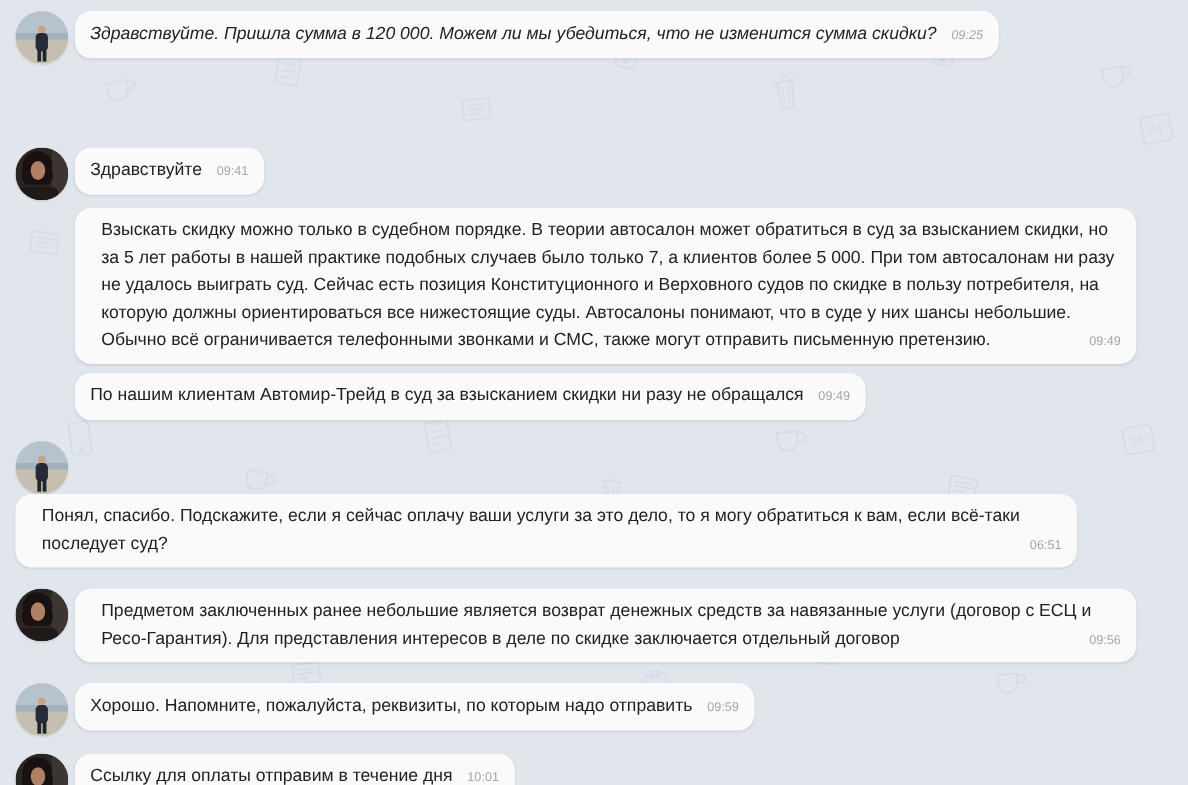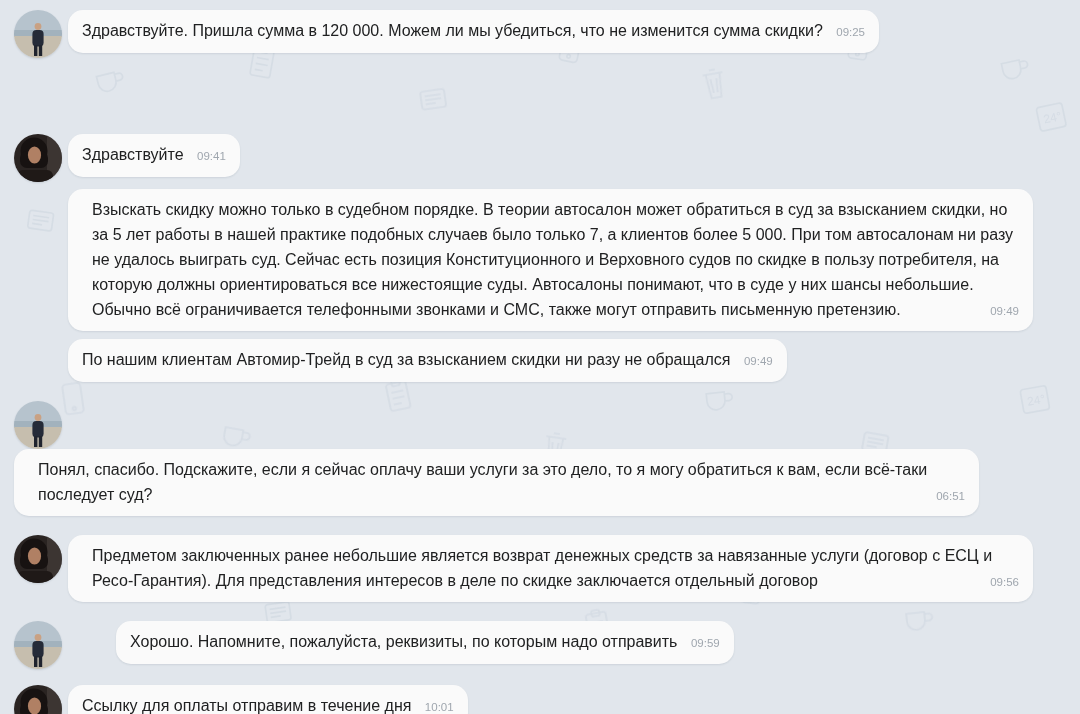--- a/index.html
+++ b/index.html
@@ -14,27 +14,27 @@
     overflow: hidden;
     background: #e1e6ec;
   }
   .pattern {
     position: absolute; inset: 0;
     width: 1080px; height: 714px;
     pointer-events: none;
   }
   .rows { position: relative; padding: 0 10px 0 14px; }
   .msg-row { display: flex; align-items: flex-start; }
-  .mt1 { margin-top: 10px; }
+  .mt1 { margin-top: 10px; font-style: italic; }
   .mt2 { margin-top: 76px; }
   .mt3 { margin-top: 7px; }
   .mt4 { margin-top: 8px; }
   .mt5 { margin-top: 19px; flex-direction: column; }
   .mt6 { margin-top: 19px; }
-  .mt7 { margin-top: 19px; gap: 48px; }
+  .mt7 { margin-top: 19px; }
   .mt8 { margin-top: 16px; }
   .avatar {
     width: 48px; height: 48px;
     border-radius: 50%;
     overflow: hidden;
     flex: 0 0 48px;
     margin-right: 6px;
     box-shadow: 0 1px 2px rgba(40,60,80,.15);
   }
   .avatar svg { display: block; width: 48px; height: 48px; }

